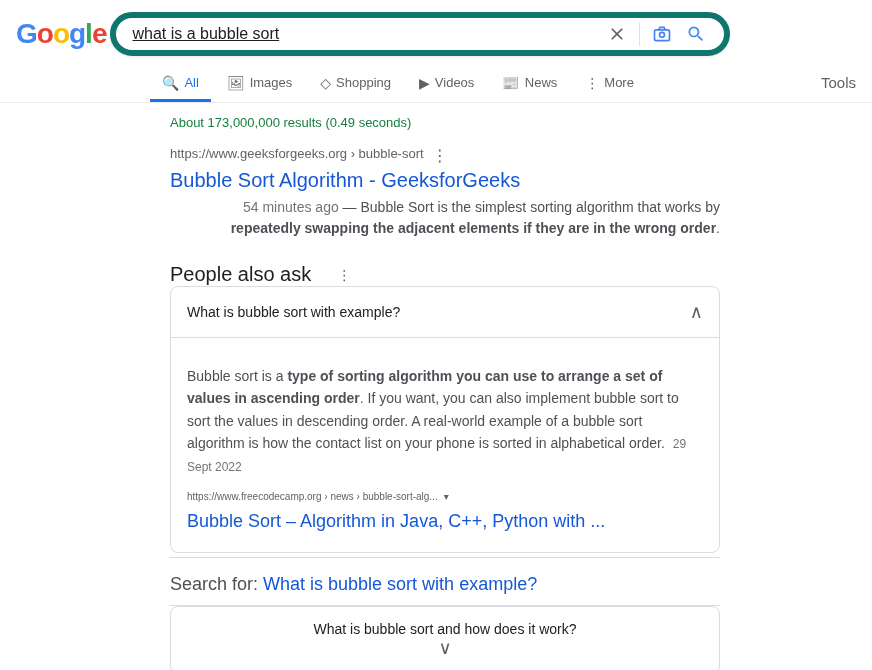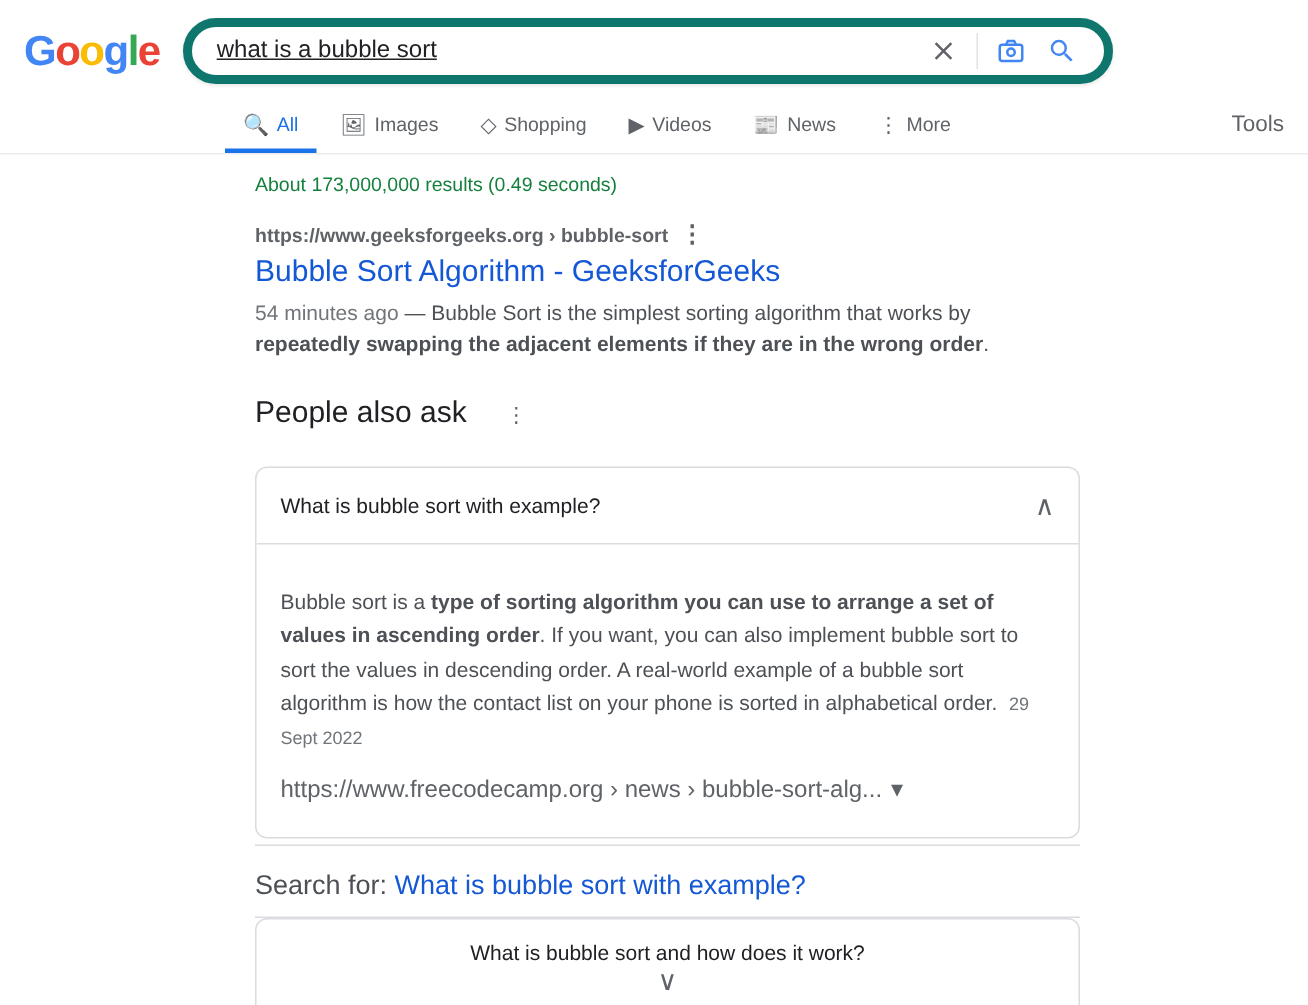--- a/index.html
+++ b/index.html
@@ -8,21 +8,21 @@
       background: #fff;
       color: #202124;
       font-size: 14px;
     }
 
     
     .header {
       display: flex;
       align-items: center;
       padding: 12px 16px 0 16px;
-      gap: 16px;
+      gap: 4px;
     }
     .logo-container {
       flex-shrink: 0;
     }
     .google-logo {
       font-size: 28px;
       font-weight: bold;
       letter-spacing: -1px;
       cursor: pointer;
     }
@@ -134,24 +134,22 @@
       font-size: 13px;
       margin-bottom: 16px;
     }
 
     
     .search-result {
       margin-bottom: 20px;
     }
     .result-url-row {
       display: flex;
-      align-items: center;
       gap: 8px;
       margin-bottom: 2px;
-      font-weight: bold;
     }
     .result-url {
       color: #202124;
       font-size: 13px;
     }
     .result-url span {
       color: #5f6368;
     }
     .three-dots {
       color: #5f6368;
@@ -163,32 +161,33 @@
       font-size: 20px;
       text-decoration: none;
       cursor: pointer;
       line-height: 1.3;
     }
     .result-snippet {
       color: #4d5156;
       font-size: 14px;
       line-height: 1.5;
       margin-top: 4px;
+      text-align: right;
     }
 
     
     .paa-section {
       margin: 24px 0 0 0;
       max-width: 600px;
     }
     .paa-header {
       display: flex;
       align-items: center;
       gap: 26px;
-      margin-bottom: 24px;
+      margin-bottom: 0;
     }
     .paa-title {
       font-size: 20px;
       font-weight: normal;
       color: #202124;
     }
     .paa-dots {
       color: #5f6368;
       cursor: pointer;
     }
@@ -228,21 +227,21 @@
 
     
     .sub-result {
       margin-top: 12px;
     }
     .sub-result-url-row {
       display: flex;
       align-items: center;
       gap: 6px;
       margin-bottom: 2px;
-      font-size: 16px;
+      font-size: 10px;
       color: #5f6368;
     }
     .sub-result-url-row .dropdown-arrow {
       color: #5f6368;
       cursor: pointer;
     }
     .sub-result-title {
       color: #1558d6;
       font-size: 18px;
       text-decoration: none;
@@ -368,20 +367,21 @@
         <span>Bubble sort is a </span><strong>type of sorting algorithm you can use to arrange a set of values in ascending order</strong><span>. If you want, you can also implement bubble sort to sort the values in descending order. A real-world example of a bubble sort algorithm is how the contact list on your phone is sorted in alphabetical order.</span>
         <span class="answer-date">29 Sept 2022</span>
 
         <div class="sub-result">
           <div class="sub-result-url-row">
             <span>
               <span>https://www.freecodecamp.org</span><span> › news › bubble-sort-alg...</span>
             </span>
             <span class="dropdown-arrow">▾</span>
           </div>
+          <a class="sub-result-title">Bubble Sort – Algorithm in Java, C++, Python with ...</a>
         </div>
       </div>
     </div>
 
     <div class="search-for-row">
       <span>Search for: </span><a class="search-for-link">What is bubble sort with example?</a>
     </div>
 
     <div class="paa-item paa-collapsed">
       <div class="paa-question-row">

